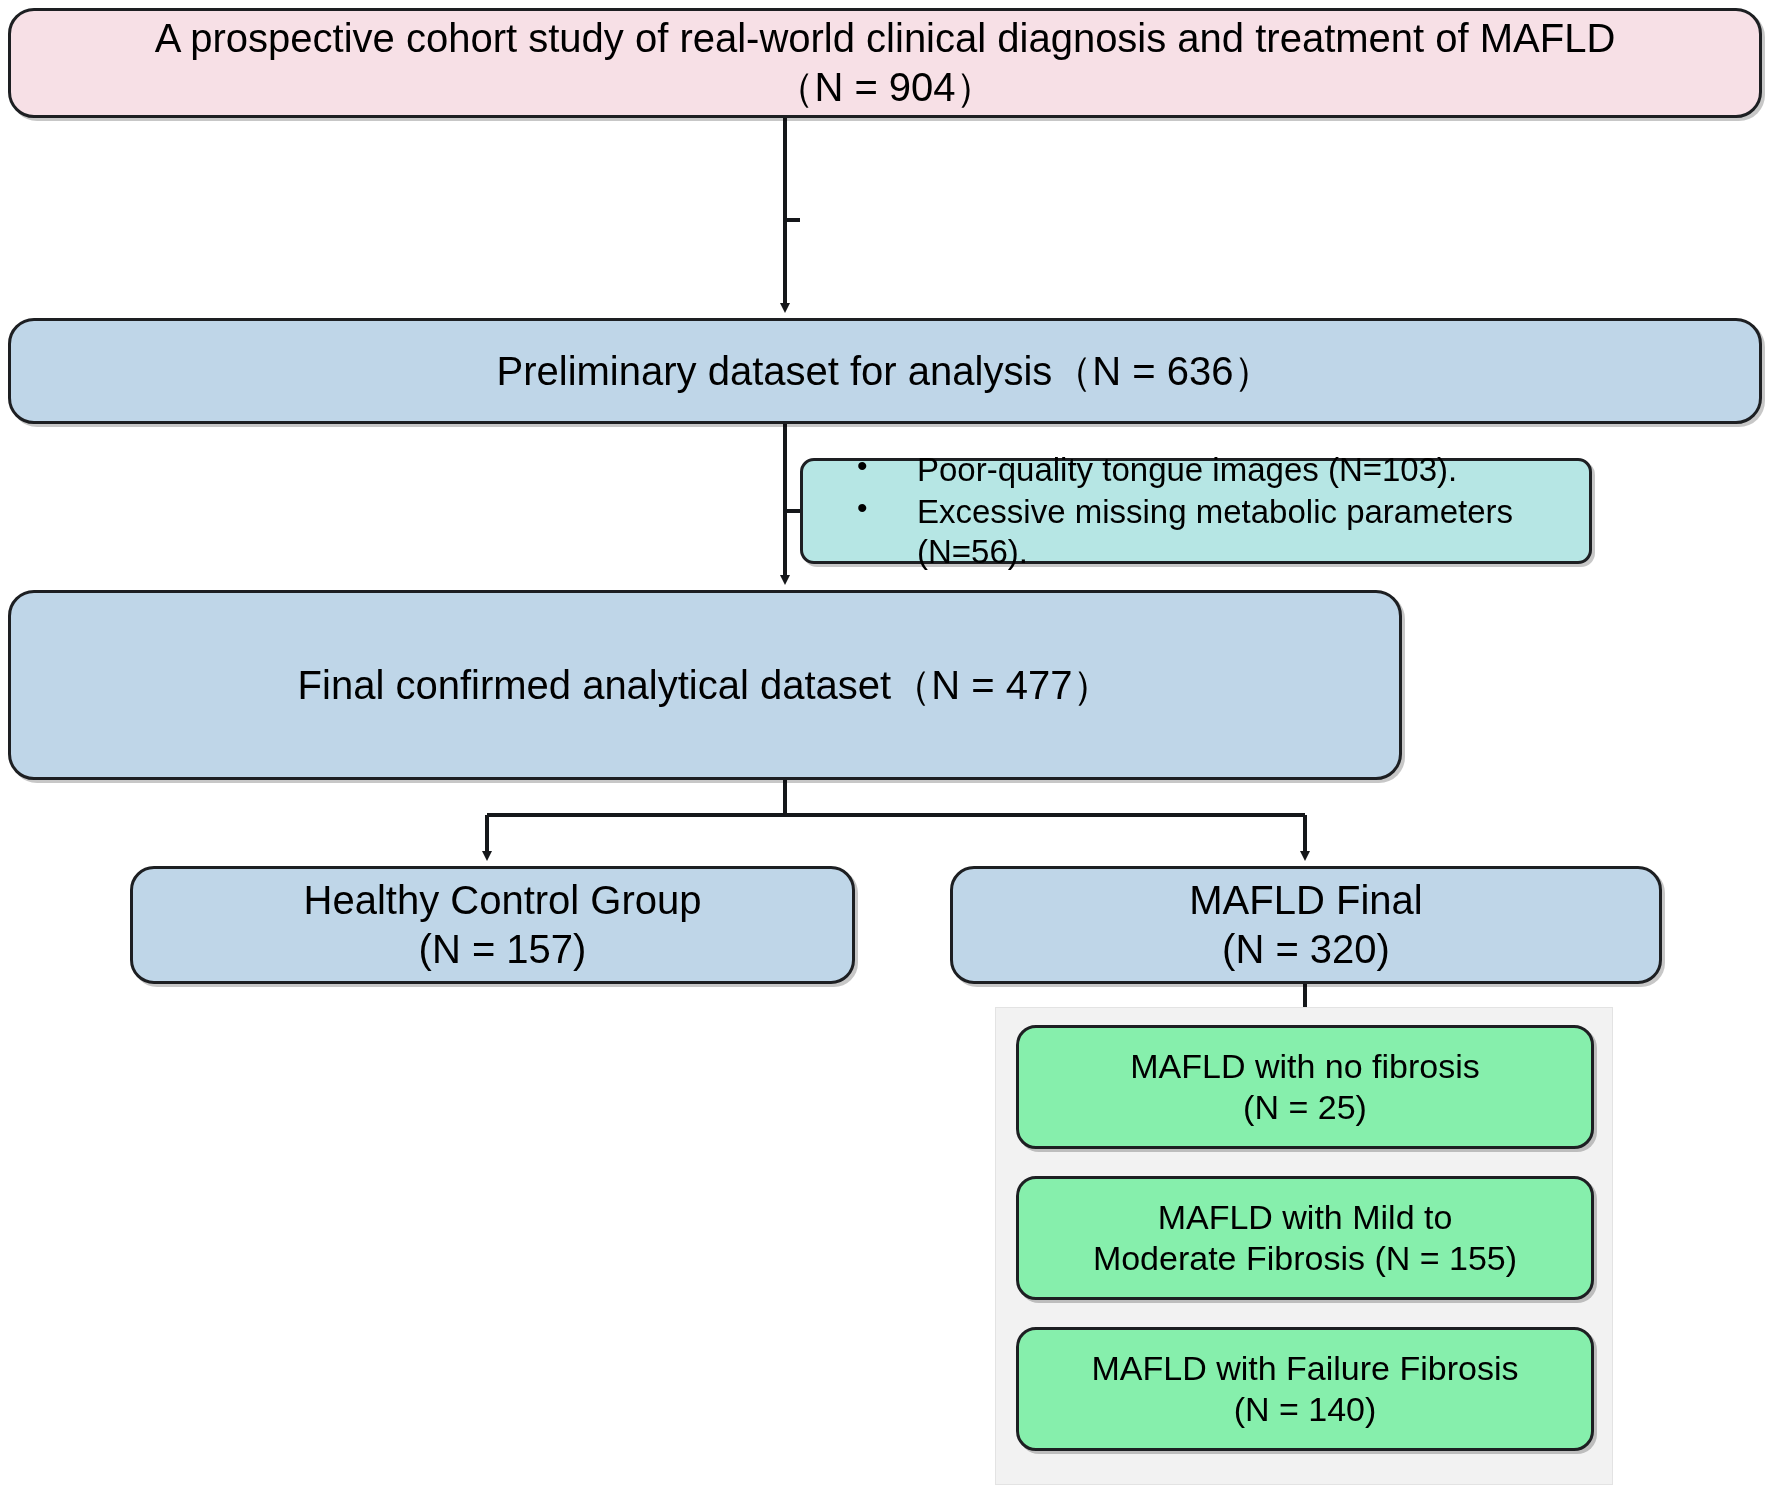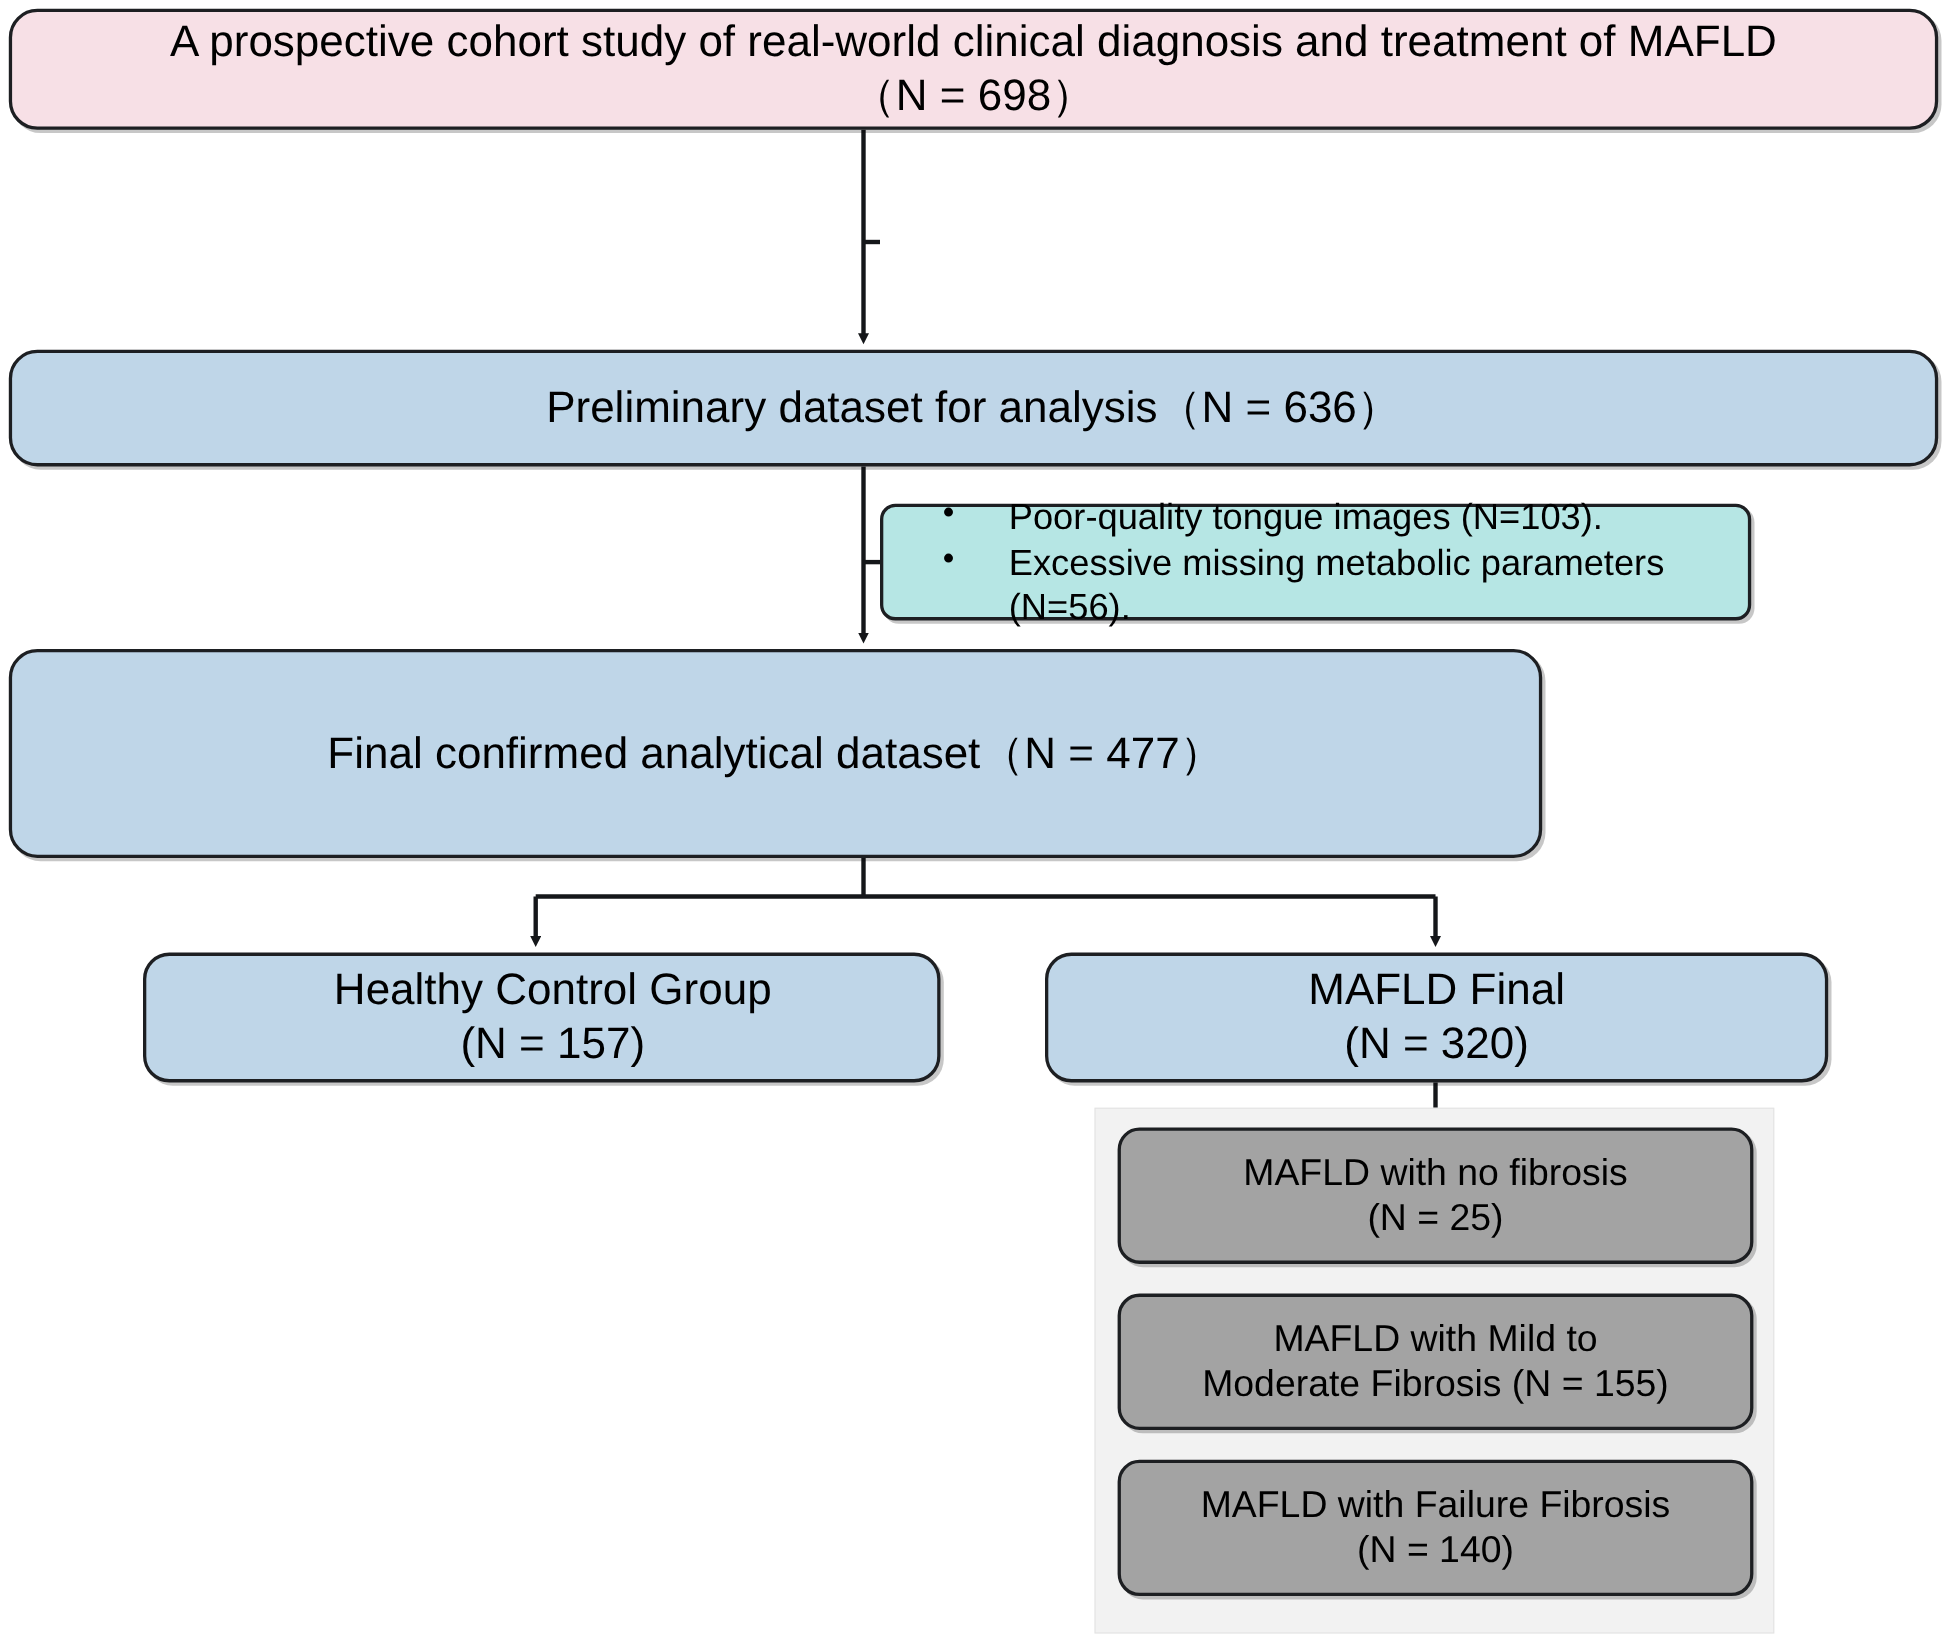--- a/index.html
+++ b/index.html
@@ -26,21 +26,21 @@
     justify-content: flex-start;
     text-align: center;
     border: 3px solid #1d1f22;
     border-radius: 22px;
     line-height: 1.22;
     box-shadow: 3px 3px 0 rgba(0,0,0,0.22);
   }
   .node-pink   { background: #f7e0e6; }
   .node-blue   { background: #bfd6e8; }
   .node-teal   { background: #b6e6e4; }
-  .node-yellow { background: #a3a3a3; }
+  .node-yellow { background: #86efac; }
 
   .node .txt { display: block; width: 100%; padding: 0 16px; }
 
   
   #node-title {
     left: 8px; top: 8px; width: 1754px; height: 110px;
     font-size: 40px; border-radius: 26px;
   }
   #node-exclusion-1 {
     left: 800px; top: 152px; width: 962px; height: 136px;
@@ -139,21 +139,21 @@
       <path d="M487,815 L487,856" marker-end="url(#arrow)"></path>
       <path d="M1305,815 L1305,856" marker-end="url(#arrow)"></path>
 
       <path d="M1305,984 L1305,1025"></path>
     </g>
   </svg>
 
   <div class="node node-pink" id="node-title">
     <span class="txt">
       <span>A prospective cohort study of real-world clinical diagnosis and treatment of MAFLD</span><br>
-      <span>（N = 698）</span>
+      <span>（N = 904）</span>
     </span>
   </div>
 
 
   <div class="node node-blue" id="node-preliminary">
     <span class="txt">Preliminary dataset for analysis（N = 636）</span>
   </div>
 
   <div class="node node-teal" id="node-exclusion-2">
     <ul class="bullets">

